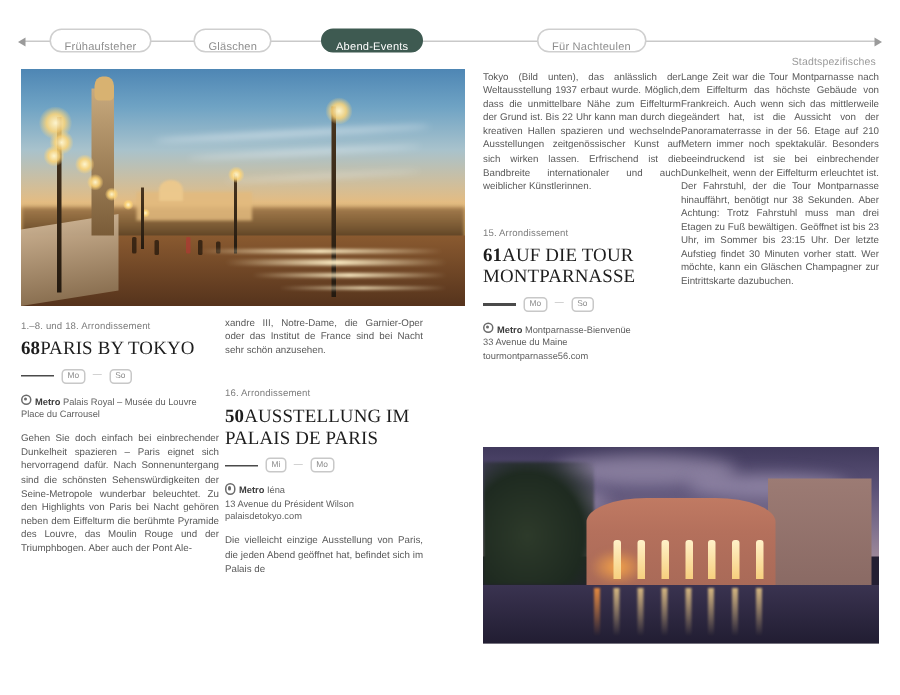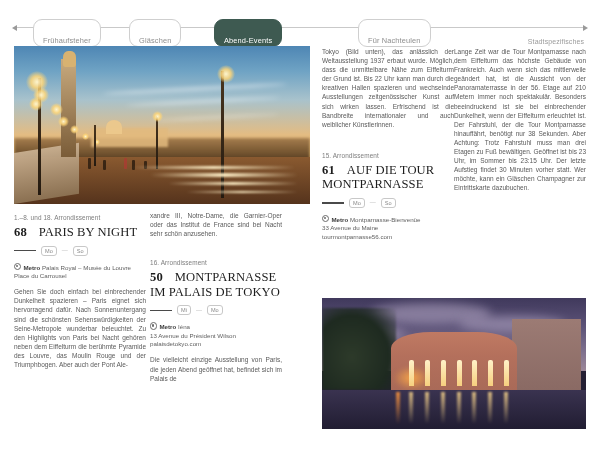--- a/index.html
+++ b/index.html
@@ -48,21 +48,21 @@
     width: 0; height: 0;
     border-top: 3px solid transparent;
     border-bottom: 3px solid transparent;
     border-left: 5px solid #9a9a9a;
   }
   .tl-chip {
     position: absolute;
     top: 19px;
     height: 16px;
     line-height: 16px;
-    padding: 13px 9px;
+    padding: 3px 9px;
     border: 1px solid #cfcfcf;
     border-radius: 9px;
     background: #ffffff;
     font-size: 7.4px;
     color: #8d8d8d;
     white-space: nowrap;
     letter-spacing: 0.15px;
     box-sizing: border-box;
   }
   .tl-chip.active {
@@ -299,21 +299,21 @@
     font-family: "Liberation Serif", serif;
     font-size: 12.6px;
     line-height: 14.5px;
     color: #1d1d1d;
     margin: 0 0 6px 0;
     text-align: left;
     letter-spacing: .1px;
   }
   .entry-title .num {
     font-weight: bold;
-    margin-right: 12px;
+    margin-right: 0;
   }
   .daybar {
     display: flex;
     align-items: center;
     gap: 5px;
     margin: 0 0 7px 0;
   }
   .daybar .rule {
     width: 22px;
     height: 1.6px;
@@ -455,42 +455,42 @@
     <div class="refl" style="left:51%;"></div>
     <div class="refl" style="left:57%;"></div>
     <div class="refl" style="left:63%;"></div>
     <div class="refl" style="left:69%;"></div>
     <div class="refl" style="left:28%; background:linear-gradient(to bottom, rgba(255,150,60,.85), rgba(255,150,60,0));"></div>
   </div>
 
   <div class="col c1">
     <div class="arr">1.–8. und 18. Arrondissement</div>
     <div class="entry-title">
-      <span class="num">68</span><span>PARIS BY NIGHT</span>
+      <span class="num">68</span><span>PARIS BY TOKYO</span>
     </div>
     <div class="daybar">
       <span class="rule"></span>
       <span class="daychip">Mo</span>
       <span class="dash">—</span>
       <span class="daychip">So</span>
     </div>
     <div class="meta">
       <span class="metro-icon"></span><span class="mlabel">Metro</span>
       <span>Palais Royal – Musée du Louvre</span><br>
       <span>Place du Carrousel</span>
     </div>
     <p class="body-p">Gehen Sie doch einfach bei einbrechender Dunkelheit spazieren – Paris eignet sich hervorragend dafür. Nach Sonnenuntergang sind die schönsten Sehenswürdigkeiten der Seine-Metropole wunderbar beleuchtet. Zu den Highlights von Paris bei Nacht gehören neben dem Eiffelturm die berühmte Pyramide des Louvre, das Moulin Rouge und der Triumphbogen. Aber auch der Pont Ale-</p>
   </div>
 
   <div class="col c2">
     <p class="body-p" style="margin-bottom:20px;">xandre III, Notre-Dame, die Garnier-Oper oder das Institut de France sind bei Nacht sehr schön anzusehen.</p>
 
     <div class="arr">16. Arrondissement</div>
     <div class="entry-title">
-      <span class="num">50</span><span>MONTPARNASSE IM PALAIS DE TOKYO</span>
+      <span class="num">50</span><span>AUSSTELLUNG IM PALAIS DE PARIS</span>
     </div>
     <div class="daybar">
       <span class="rule"></span>
       <span class="daychip">Mi</span>
       <span class="dash">—</span>
       <span class="daychip">Mo</span>
     </div>
     <div class="meta">
       <span class="metro-icon"></span><span class="mlabel">Metro</span>
       <span>Iéna</span><br>

